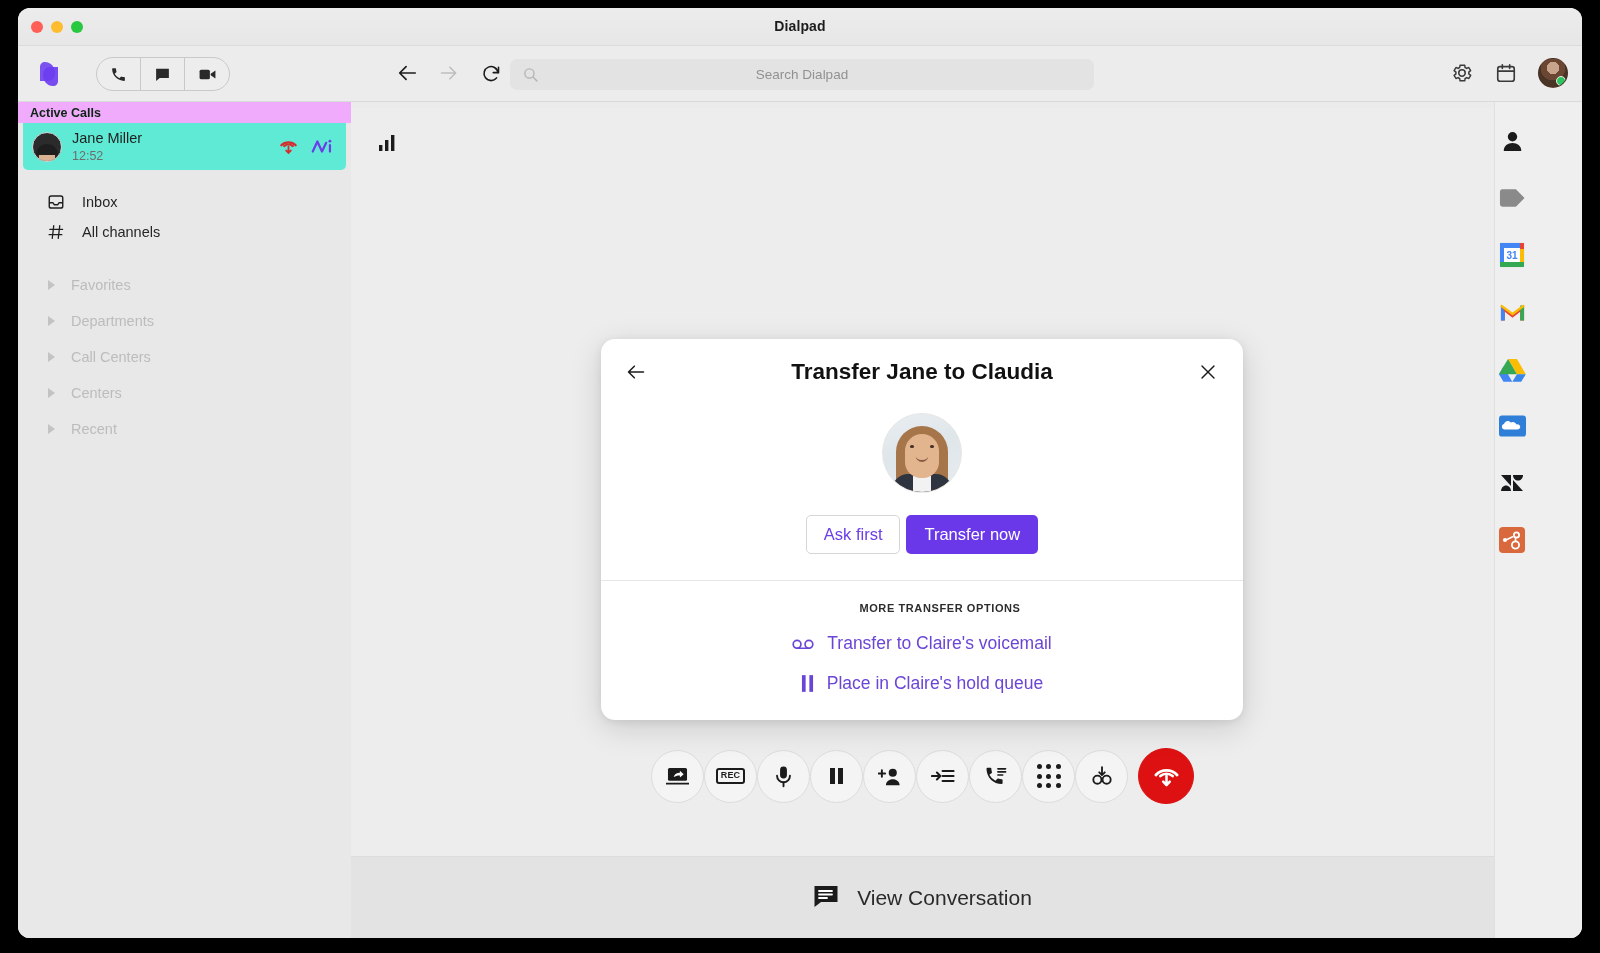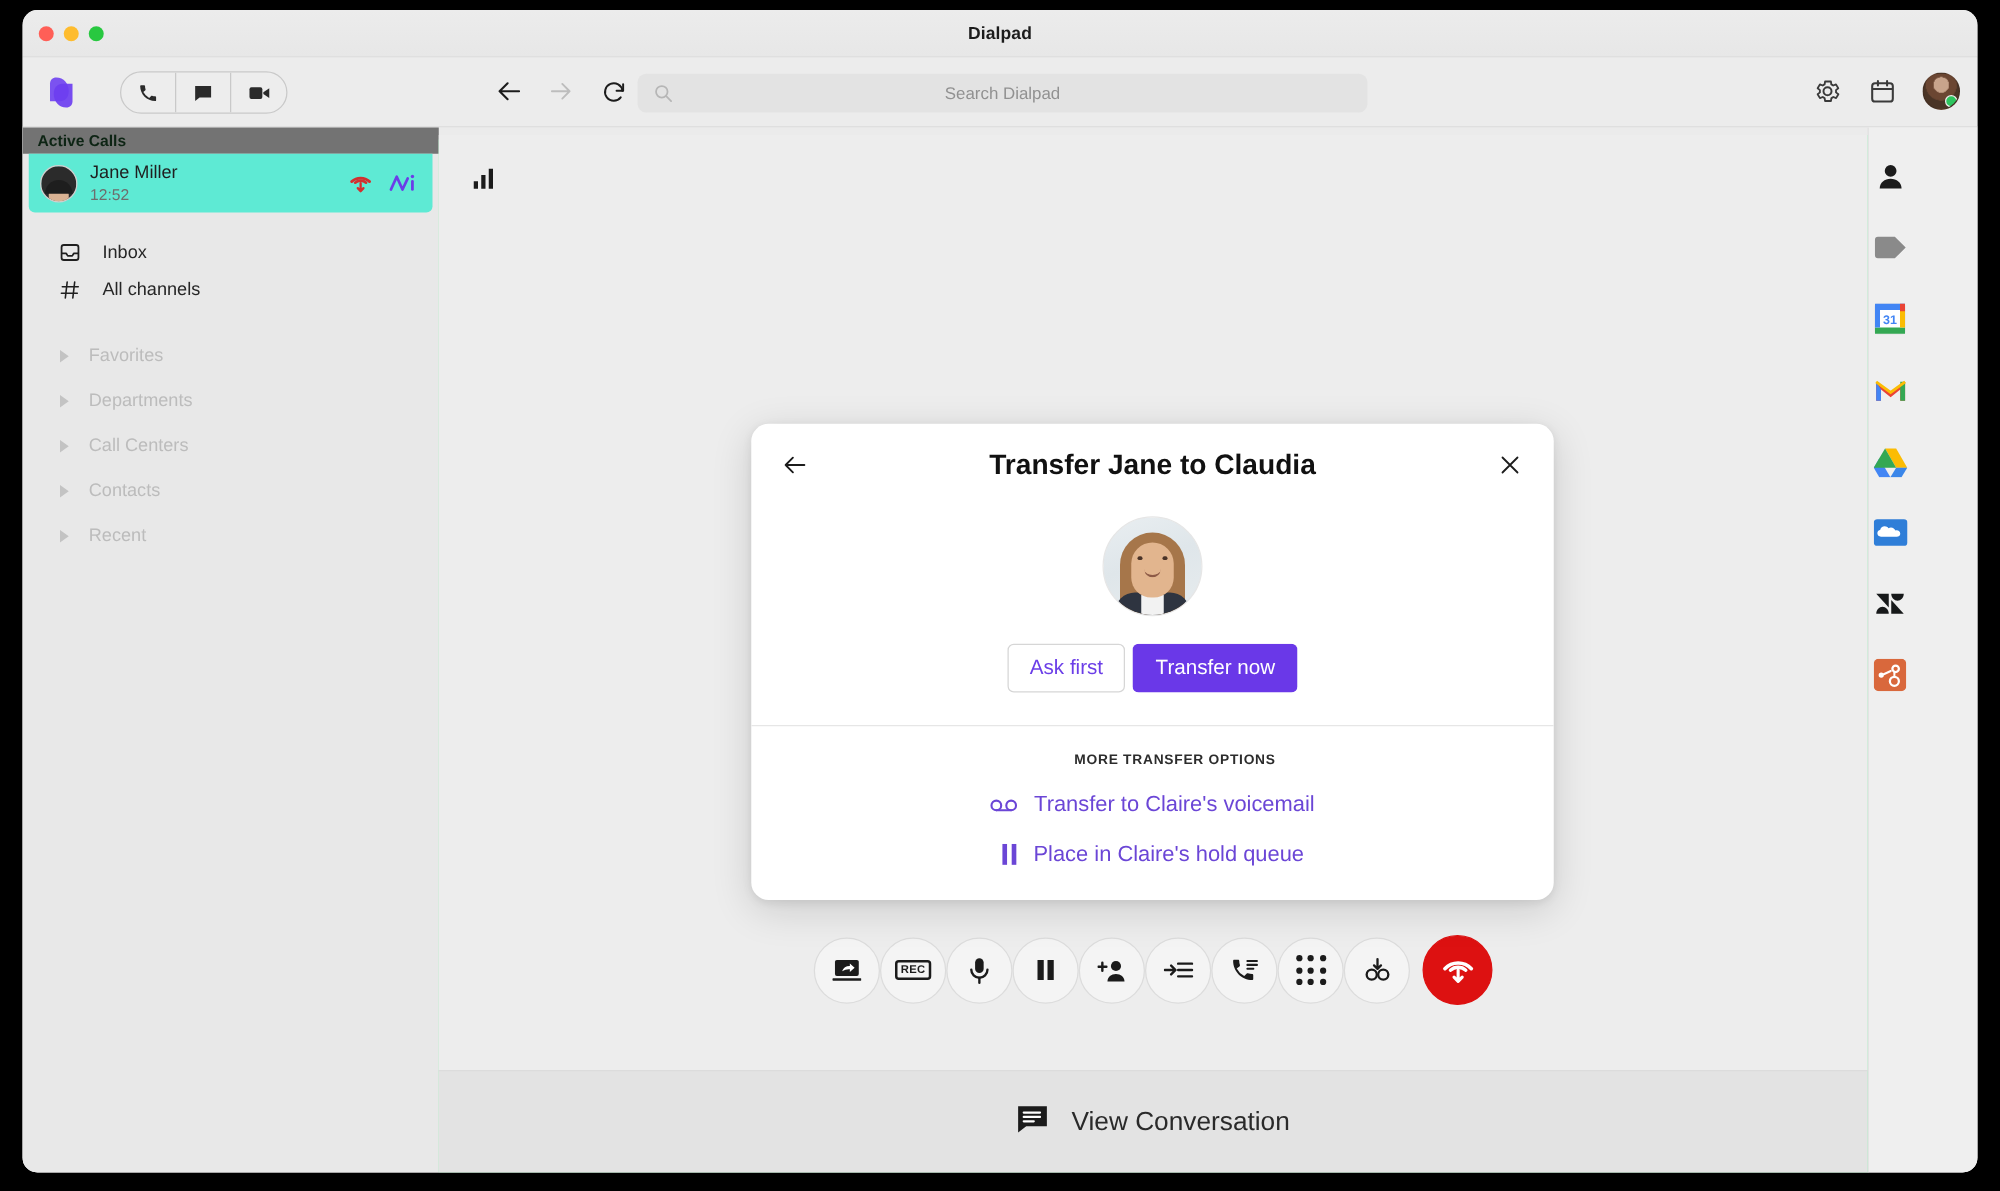--- a/index.html
+++ b/index.html
@@ -125,21 +125,21 @@
 
   
   .sidebar {
     width: 333px;
     background: #e8e8e8;
     position: relative;
     flex: 0 0 333px;
   }
   .active-calls-hdr {
     height: 21px;
-    background: #737373;
+    background: #f0abfc;
     display: flex; align-items: center;
     padding-left: 12px;
     font-size: 12.5px; font-weight: 700; color: #0d2414;
   }
   .call-card {
     background: #5eead4;
     margin: 0 5px;
     border-radius: 0 0 5px 5px;
     height: 47px;
     display: flex; align-items: center;
@@ -195,21 +195,21 @@
     width: 0; height: 0;
     border-left: 7px solid #c3c3c3;
     border-top: 5px solid transparent;
     border-bottom: 5px solid transparent;
   }
 
   
   .stage {
     flex: 1;
     position: relative;
-    background: #86efac;
+    background: #b91c1c;
     margin: 6px 0 0 0;
     border-radius: 4px 0 0 0;
     display: flex; flex-direction: column;
   }
   .stage-top {
     position: relative;
     flex: 1;
     background: #ededed;
   }
   .signal-icon { position: absolute; left: 26px; top: 25px; }
@@ -534,21 +534,21 @@
         <div class="group-item">
           <span class="caret"></span>
           <span>Departments</span>
         </div>
         <div class="group-item">
           <span class="caret"></span>
           <span>Call Centers</span>
         </div>
         <div class="group-item">
           <span class="caret"></span>
-          <span>Contacts</span>
+          <span>Centers</span>
         </div>
         <div class="group-item">
           <span class="caret"></span>
           <span>Recent</span>
         </div>
       </div>
     </div>
 
     <div class="stage">
       <div class="stage-top">

